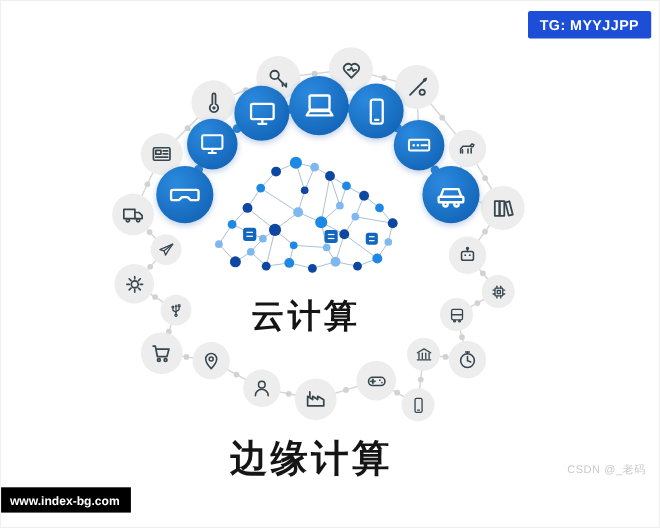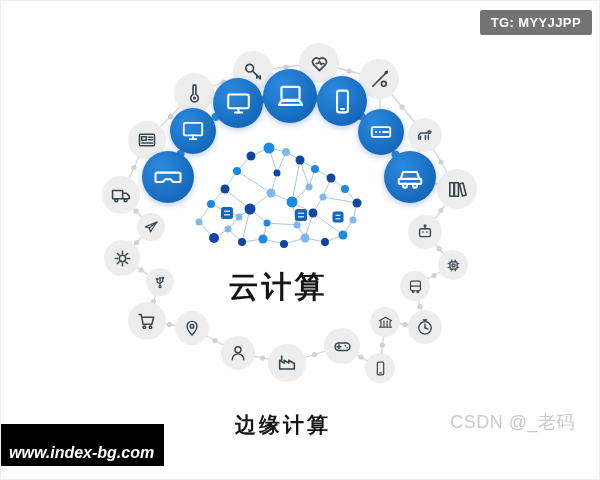--- a/index.html
+++ b/index.html
@@ -6,24 +6,24 @@
   body { background:#ffffff; font-family:"Liberation Sans","DejaVu Sans",sans-serif; }
   .stage { position:relative; width:600px; height:480px; background:#ffffff; overflow:hidden; border:1px solid #efefef; }
   #net { position:absolute; left:0; top:0; }
   #nodes { position:absolute; left:0; top:0; width:100%; height:100%; }
   .node { position:absolute; border-radius:50%; display:flex; align-items:center; justify-content:center; }
   .node.gray { background:#ededed; color:#37474f; }
   .node.blue { background:radial-gradient(circle at 35% 30%, #2b8ade, #0d5cae); color:#ffffff; box-shadow:0 2px 6px rgba(13,71,161,.28); }
   .icon { display:flex; }
   .label { position:absolute; color:#151515; font-weight:bold; text-align:center; letter-spacing:3px;font-family:Liberation Serif, serif; }
   .cloud-label { left:177px; top:266px; width:200px; font-size:30px; }
-  .edge-label  { left:162px; top:410px; width:240px; font-size:21px; }
+  .edge-label  { left:162px; top:393px; width:240px; font-size:34px; }
   .badge { position:absolute; top:9px; right:7px; color:#fff; font-size:13px; font-weight:bold; padding:5px 11px; border-radius:2px; letter-spacing:.4px; }
-  .footer-bar { position:absolute; left:0; bottom:13px; color:#fff; font-size:16px; font-weight:bold; padding:20px 10px 4px 8px;font-style:italic; }
-  .csdn { position:absolute; right:24px; bottom:45px; font-size:18px; letter-spacing:.5px; }
+  .footer-bar { position:absolute; left:0; bottom:13px; color:#fff; font-size:11px; font-weight:bold; padding:7px 10px 4px 8px; }
+  .csdn { position:absolute; right:12px; bottom:45px; font-size:10px; letter-spacing:.5px; }
 </style>
 </head>
 <body>
 
 <div class="stage">
   <svg id="net" width="600" height="480">
       <line x1="193" y1="92" x2="252" y2="70" stroke="#d4d7da" stroke-width="1.3"></line>
       <circle cx="222.5" cy="81" r="2.6" fill="#d2d2d2"></circle>
       <line x1="252" y1="70" x2="318" y2="62" stroke="#d4d7da" stroke-width="1.3"></line>
       <circle cx="285" cy="66" r="2.6" fill="#d2d2d2"></circle>
@@ -450,16 +450,16 @@
             <path d="M4.5 13.5l2-5.5h11l2 5.5"></path>
             <rect x="3" y="13.5" width="18" height="4" rx="1"></rect>
             <circle cx="8" cy="19" r="1.6"></circle>
             <circle cx="16" cy="19" r="1.6"></circle>
           </svg>
         </span>
       </div>
     </div>
   <div class="label cloud-label">云计算</div>
   <div class="label edge-label">边缘计算</div>
-  <div class="badge" style="background: #737373; color: rgb(255, 255, 255);">TG: MYYJJPP</div>
+  <div class="badge" style="background: #1d4ed8; color: rgb(255, 255, 255);">TG: MYYJJPP</div>
   <div class="footer-bar" style="background: rgb(0, 0, 0); color: rgb(255, 255, 255);">www.index-bg.com</div>
   <div class="csdn" style="color: rgb(201, 201, 201);">CSDN @_老码</div>
 </div>
 
 </body></html>

